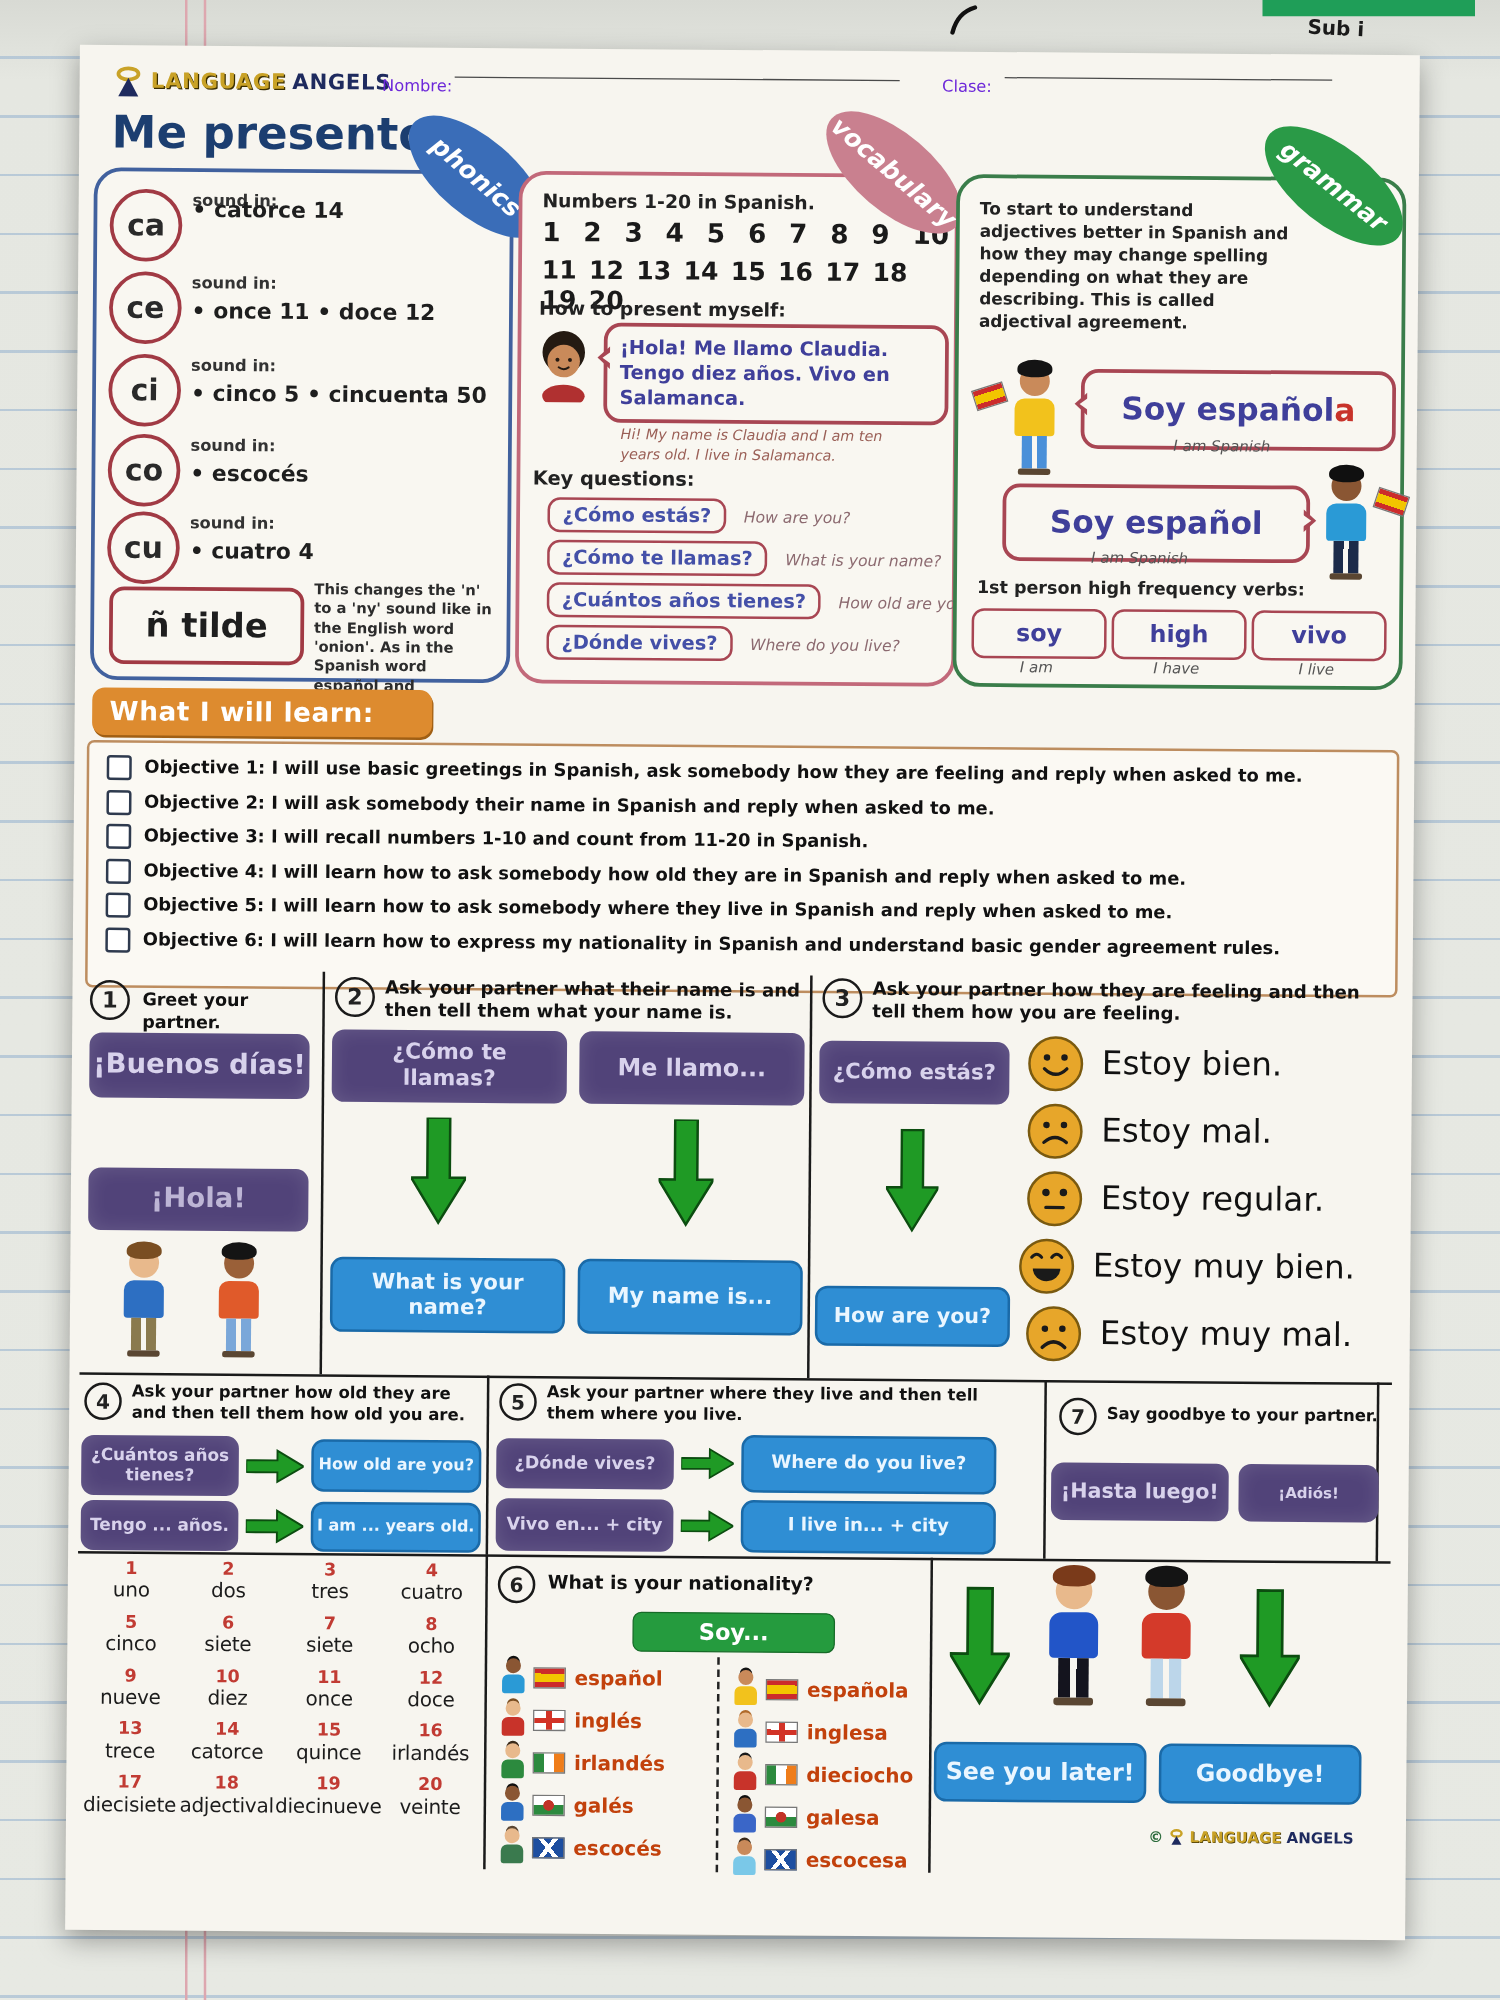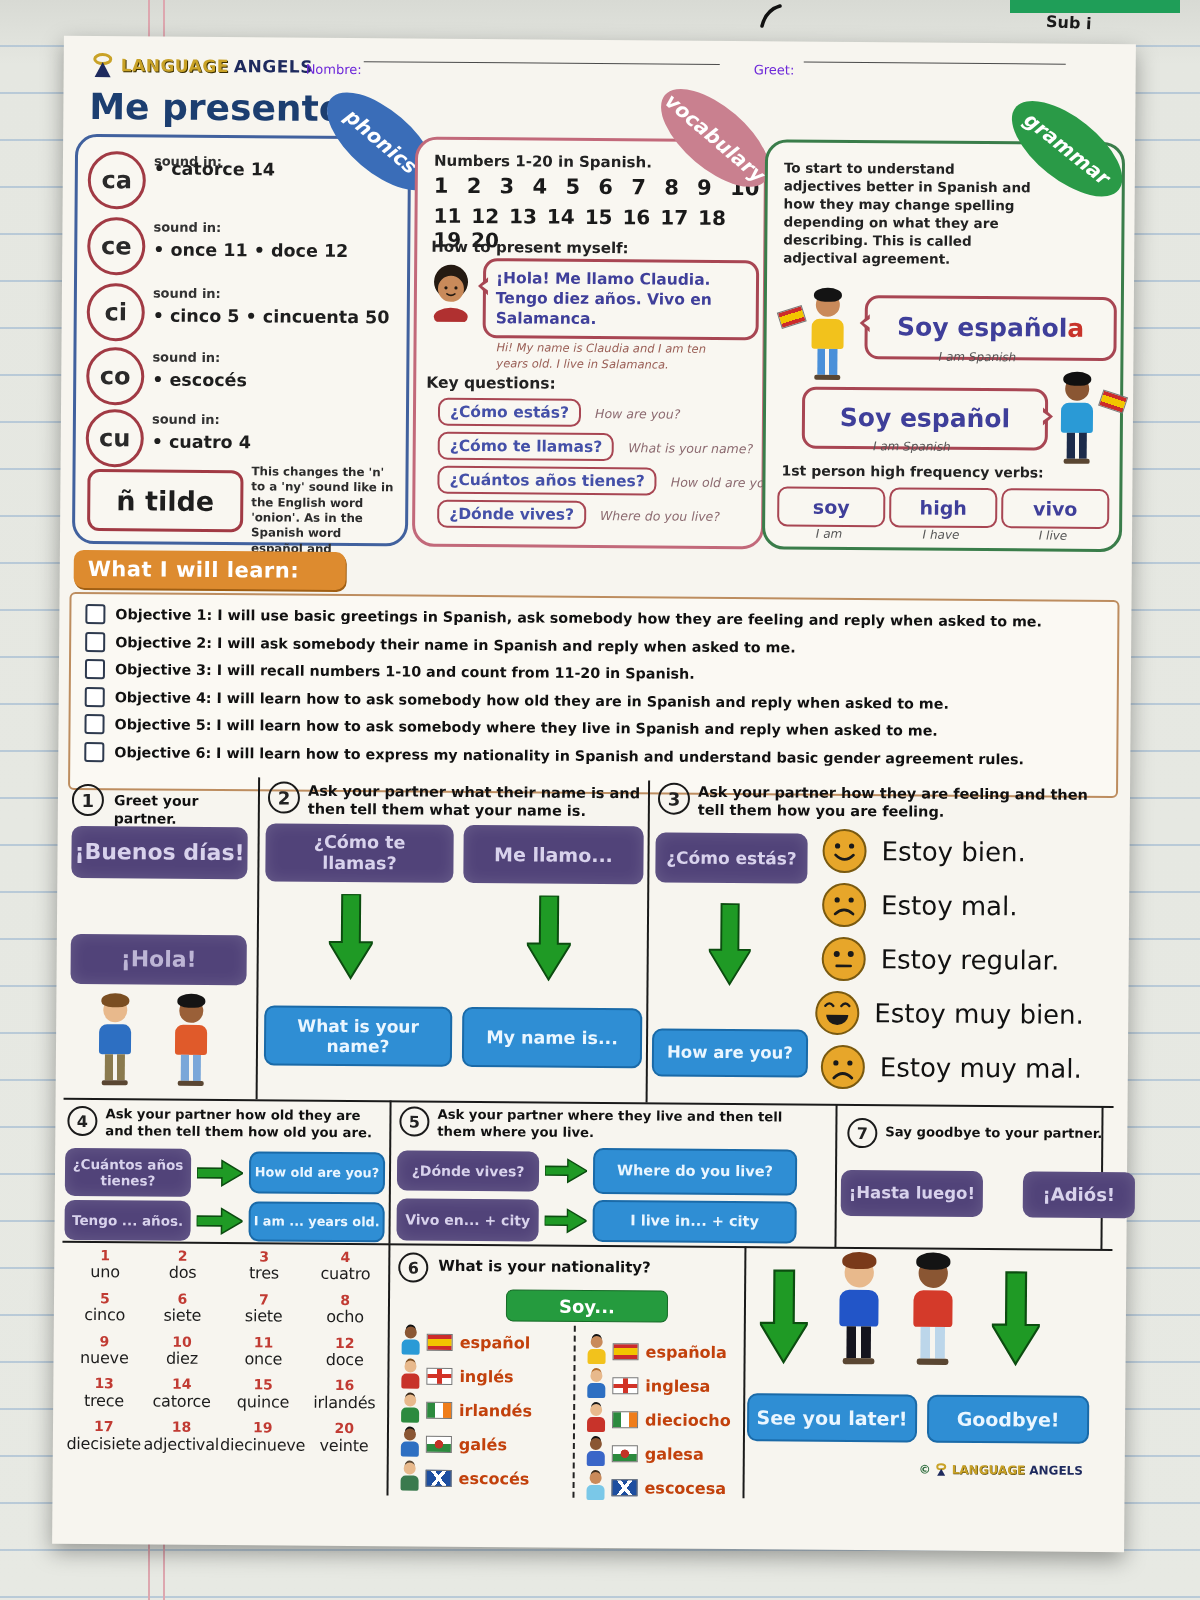--- a/index.html
+++ b/index.html
@@ -117,21 +117,21 @@
     <div class="brandrow">
       <svg width="26" height="26">
           <ellipse cx="13" cy="7" rx="8" ry="4.5" fill="none" stroke="#c9a227" stroke-width="3"></ellipse>
           <path d="M13 10 L21 25 L5 25 Z" fill="#1e2a5e"></path>
         </svg>
       <span class="brand1">LANGUAGE</span>
       <span class="brand2">ANGELS</span>
     </div>
     <span class="fieldlabel" style="left:242px;top:24px;">Nombre:</span>
     <div class="fieldline" style="left:300px;top:23px;width:356px;"></div>
-    <span class="fieldlabel" style="left:690px;top:21px;">Greet:</span>
+    <span class="fieldlabel" style="left:690px;top:21px;">Clase:</span>
     <div class="fieldline" style="left:740px;top:20px;width:262px;"></div>
     <div class="title">Me presento</div>
 
     <div class="box b-phon" style="left:12px;top:98px;width:330px;height:404px;">
       <div class="scircle" style="left:10px;top:14px;">
           <span>ca</span>
         </div>
       <span class="slabel" style="left:76px;top:16px;">sound in:</span>
       <span class="sexample" style="left:76px;top:21px;">• catorce 14</span>
       <div class="scircle" style="left:10px;top:80px;">
@@ -435,21 +435,21 @@
         <span>I live in... + city</span>
       </div>
 
     <div class="ncircle sm" style="left:792px;top:1076px;">
         <span>7</span>
       </div>
     <div class="atitle sm" style="left:830px;top:1082px;width:218px;">Say goodbye to your partner.</div>
     <div class="ppill" style="left:786px;top:1128px;width:142px;height:46px;font-size:16.5px;">
         <span>¡Hasta luego!</span>
       </div>
-    <div class="ppill" style="left:936px;top:1128px;width:112px;height:46px;font-size:18px;margin-left:32px;">
+    <div class="ppill" style="left:936px;top:1128px;width:112px;height:46px;font-size:12px;">
         <span>¡Adiós!</span>
       </div>
 
     <div class="numgrid" style="left:12px;top:1212px;width:318px;">
       <div class="numcell">
           <div class="num-red">1</div>
           <div class="num-word">uno</div>
         </div>
       <div class="numcell">
           <div class="num-red">2</div>

